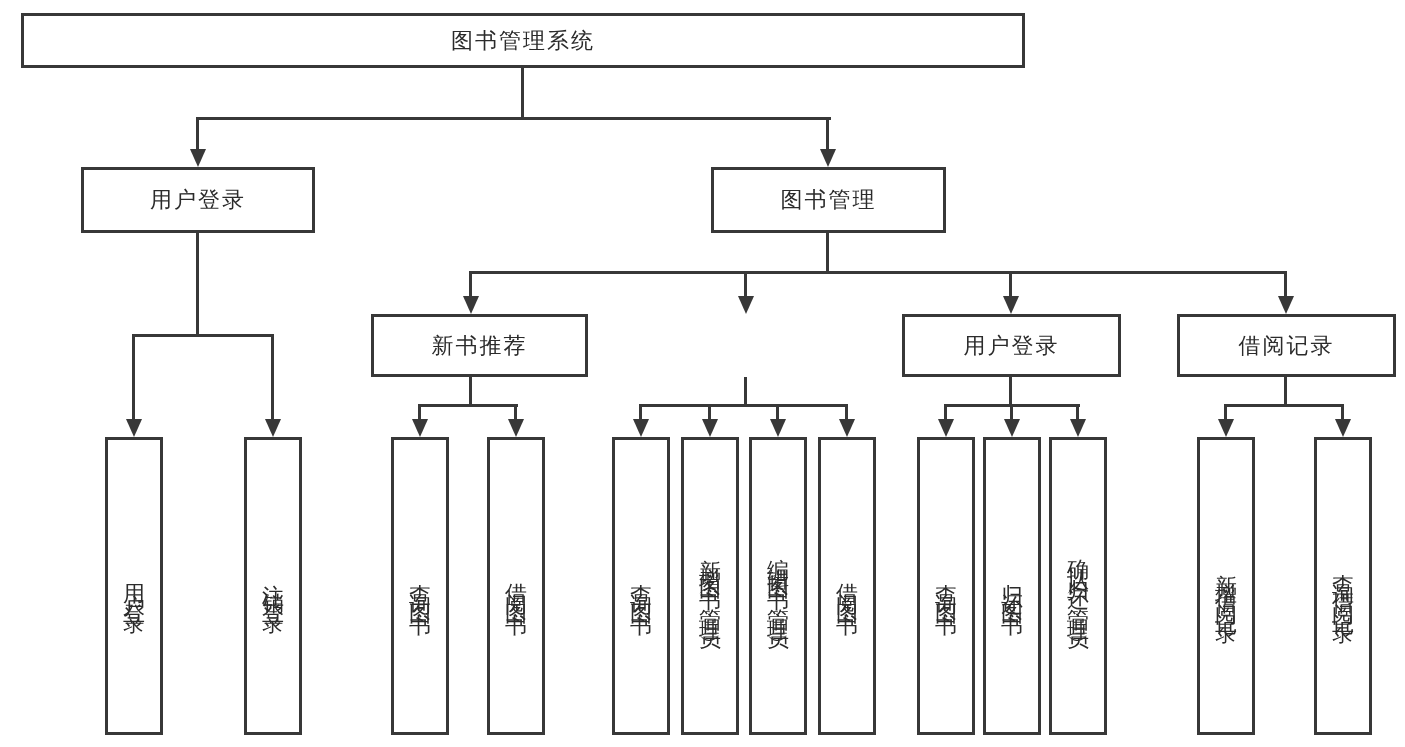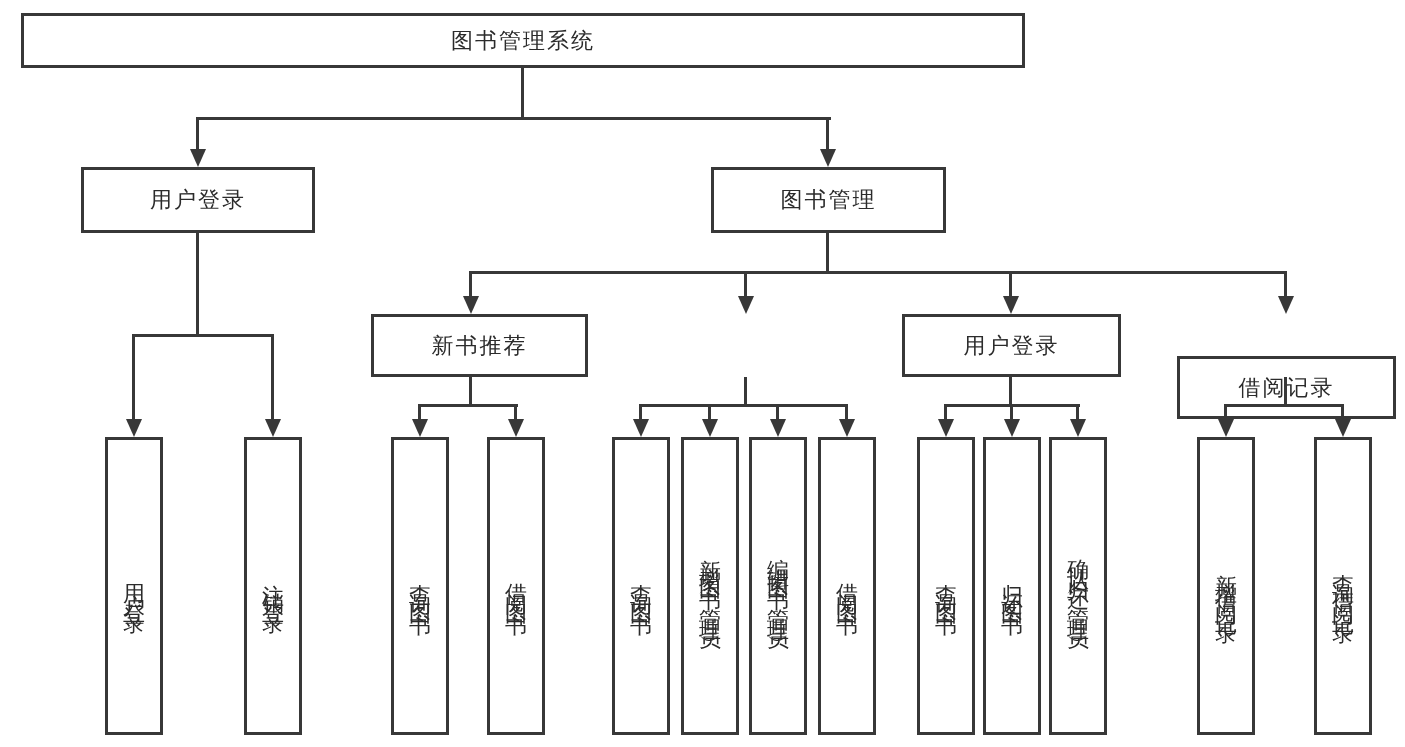--- a/index.html
+++ b/index.html
@@ -33,21 +33,21 @@
     font-weight:500;
     white-space:nowrap;
   }
   .root{left:21px;top:13px;width:1004px;height:55px;}
   .lvl2-left {left:81px; top:167px;width:234px;height:66px;}
   .lvl2-right{left:711px;top:167px;width:235px;height:66px;}
   .lvl3{top:314px;height:63px;}
   .lvl3.s0{left:371px;width:217px;}
   .lvl3.s1{left:638px;width:216px;}
   .lvl3.s2{left:902px;width:219px;}
-  .lvl3.s3{left:1177px;width:219px;margin-top:42px;}
+  .lvl3.s3{left:1177px;width:219px;}
   .leaf{top:437px;width:58px;height:298px;}
   .vtext{
     writing-mode:vertical-rl;
     text-orientation:mixed;
     font-size:22px;
     letter-spacing:10px;
     white-space:nowrap;
     font-weight:500;
   }
   

